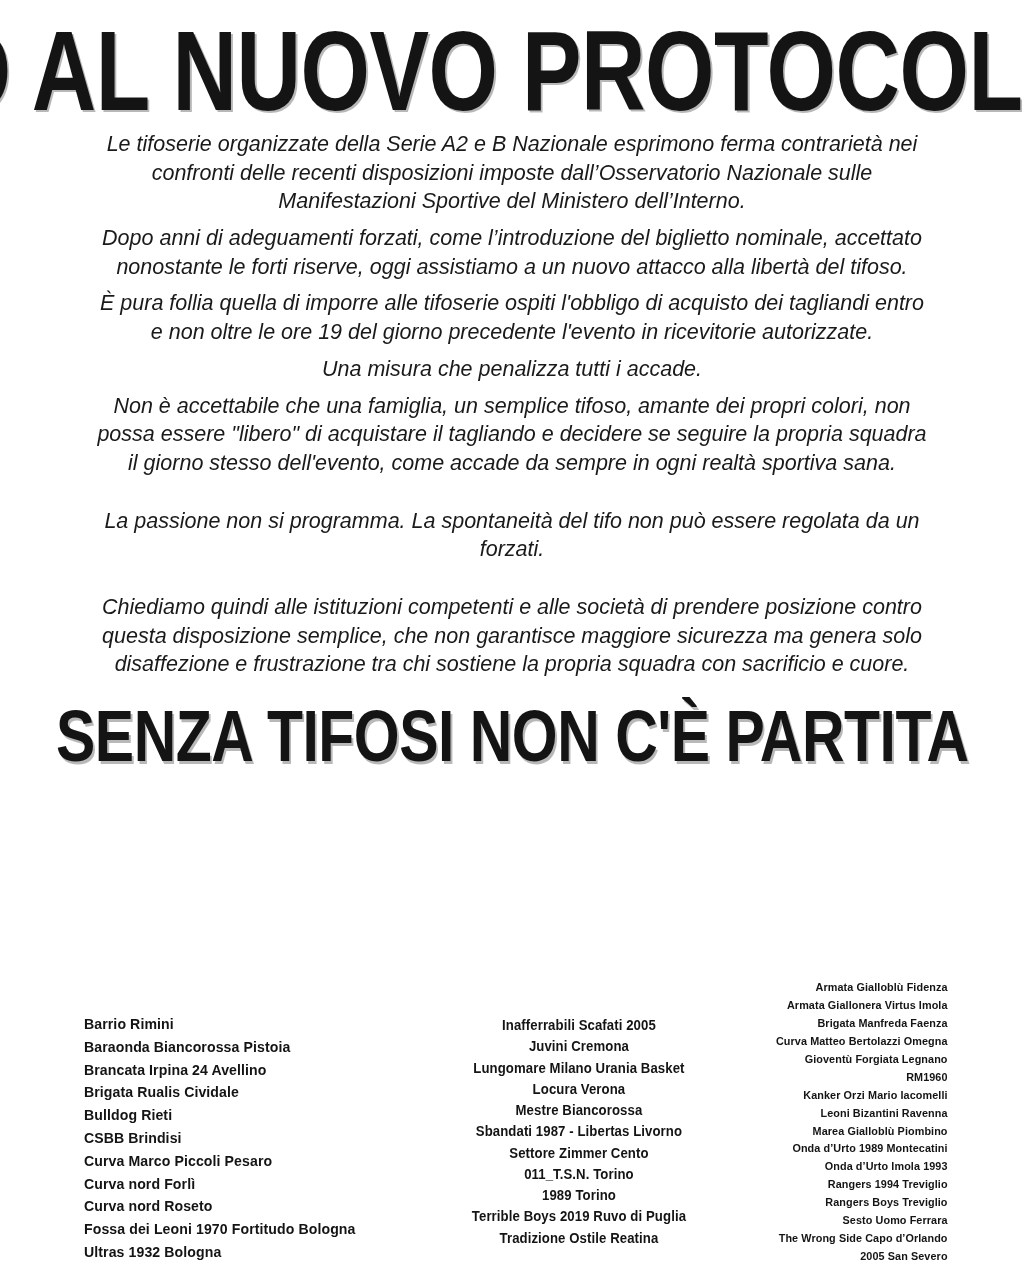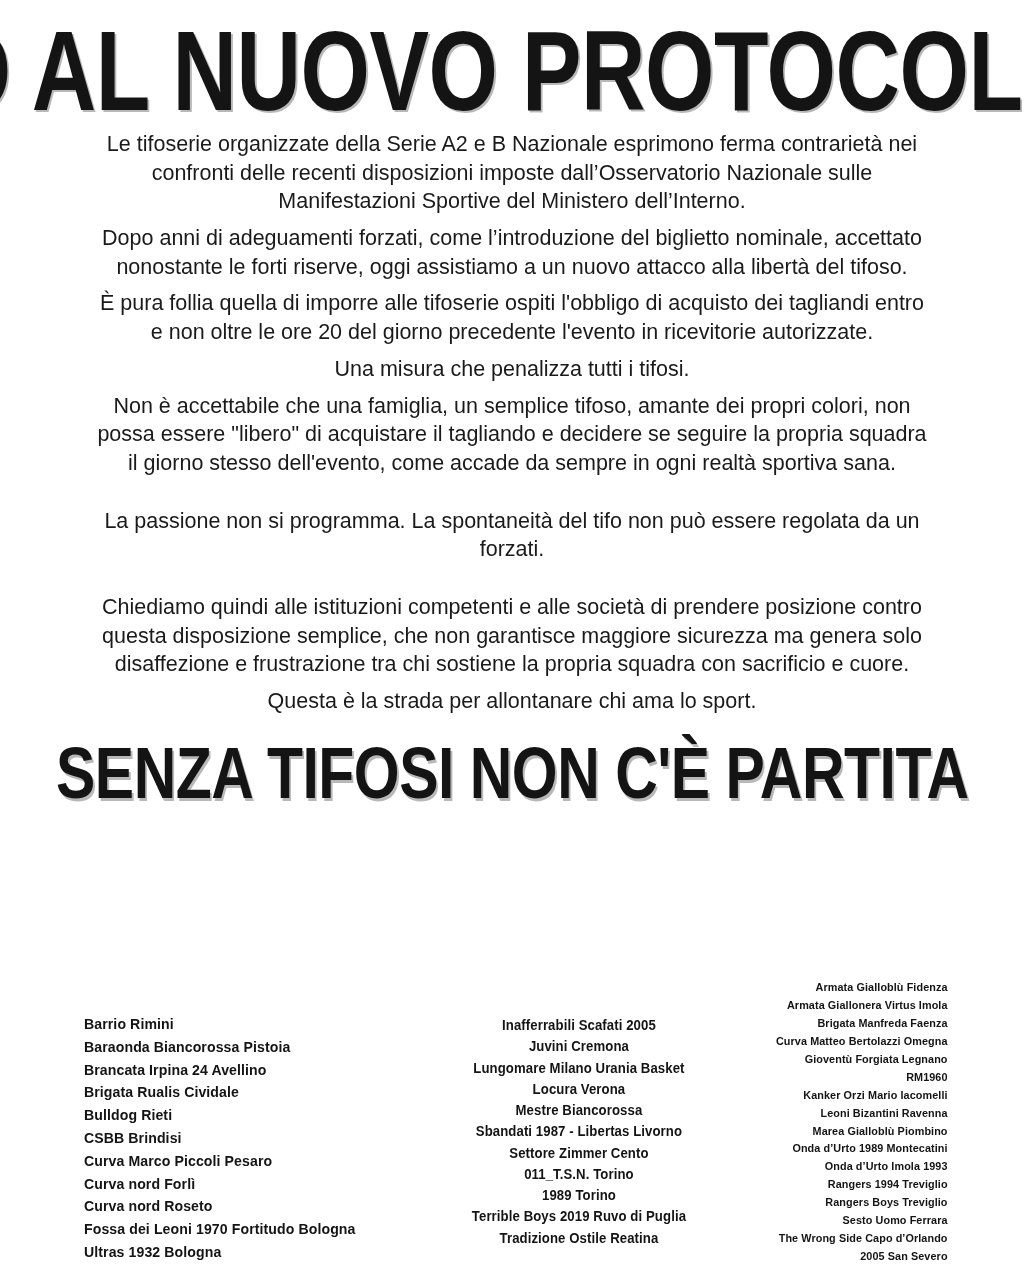--- a/index.html
+++ b/index.html
@@ -68,21 +68,21 @@
   }
   .body-block p {
     margin: 0;
   }
   .body-block p + p {
     margin-top: 8px;
   }
   .body-block p.spaced {
     margin-top: 29px;
   }
-  .body-top { margin-top: 22px; }
+  .body-top { margin-top: 22px; font-style: italic; }
 
   
   .signatures {
     position: absolute;
     left: 0;
     right: 0;
     top: 975px;
     height: 290px;
     padding: 0 76px 0 84px;
     box-sizing: border-box;
@@ -129,26 +129,25 @@
 
 <div class="poster">
 
   <div class="headline-main-wrap">
     <h1 class="headline headline-main">NO AL NUOVO PROTOCOLLO</h1>
   </div>
 
   <div class="body-block body-top">
     <p>Le tifoserie organizzate della Serie A2 e B Nazionale esprimono ferma contrarietà nei confronti delle recenti disposizioni imposte dall’Osservatorio Nazionale sulle Manifestazioni Sportive del Ministero dell’Interno.</p>
     <p>Dopo anni di adeguamenti forzati, come l’introduzione del biglietto nominale, accettato nonostante le forti riserve, oggi assistiamo a un nuovo attacco alla libertà del tifoso.</p>
-    <p>È pura follia quella di imporre alle tifoserie ospiti l'obbligo di acquisto dei tagliandi entro e non oltre le ore 20 del giorno precedente l'evento in ricevitorie autorizzate.</p>
-    <p>Una misura che penalizza tutti i tifosi.</p>
+    <p>È pura follia quella di imporre alle tifoserie ospiti l'obbligo di acquisto dei tagliandi entro e non oltre le ore 19 del giorno precedente l'evento in ricevitorie autorizzate.</p>
+    <p>Una misura che penalizza tutti i accade.</p>
     <p>Non è accettabile che una famiglia, un semplice tifoso, amante dei propri colori, non possa essere "libero" di acquistare il tagliando e decidere se seguire la propria squadra il giorno stesso dell'evento, come accade da sempre in ogni realtà sportiva sana.</p>
     <p class="spaced">La passione non si programma. La spontaneità del tifo non può essere regolata da un forzati.</p>
     <p class="spaced">Chiediamo quindi alle istituzioni competenti e alle società di prendere posizione contro questa disposizione semplice, che non garantisce maggiore sicurezza ma genera solo disaffezione e frustrazione tra chi sostiene la propria squadra con sacrificio e cuore.</p>
-    <p>Questa è la strada per allontanare chi ama lo sport.</p>
   </div>
 
   <div class="headline-sub-wrap">
     <h2 class="headline headline-sub">SENZA TIFOSI NON C'È PARTITA</h2>
   </div>
 
   <div class="signatures">
     <div class="sig-col sig-col-left">
         <div>Barrio Rimini</div>
         <div>Baraonda Biancorossa Pistoia</div>

